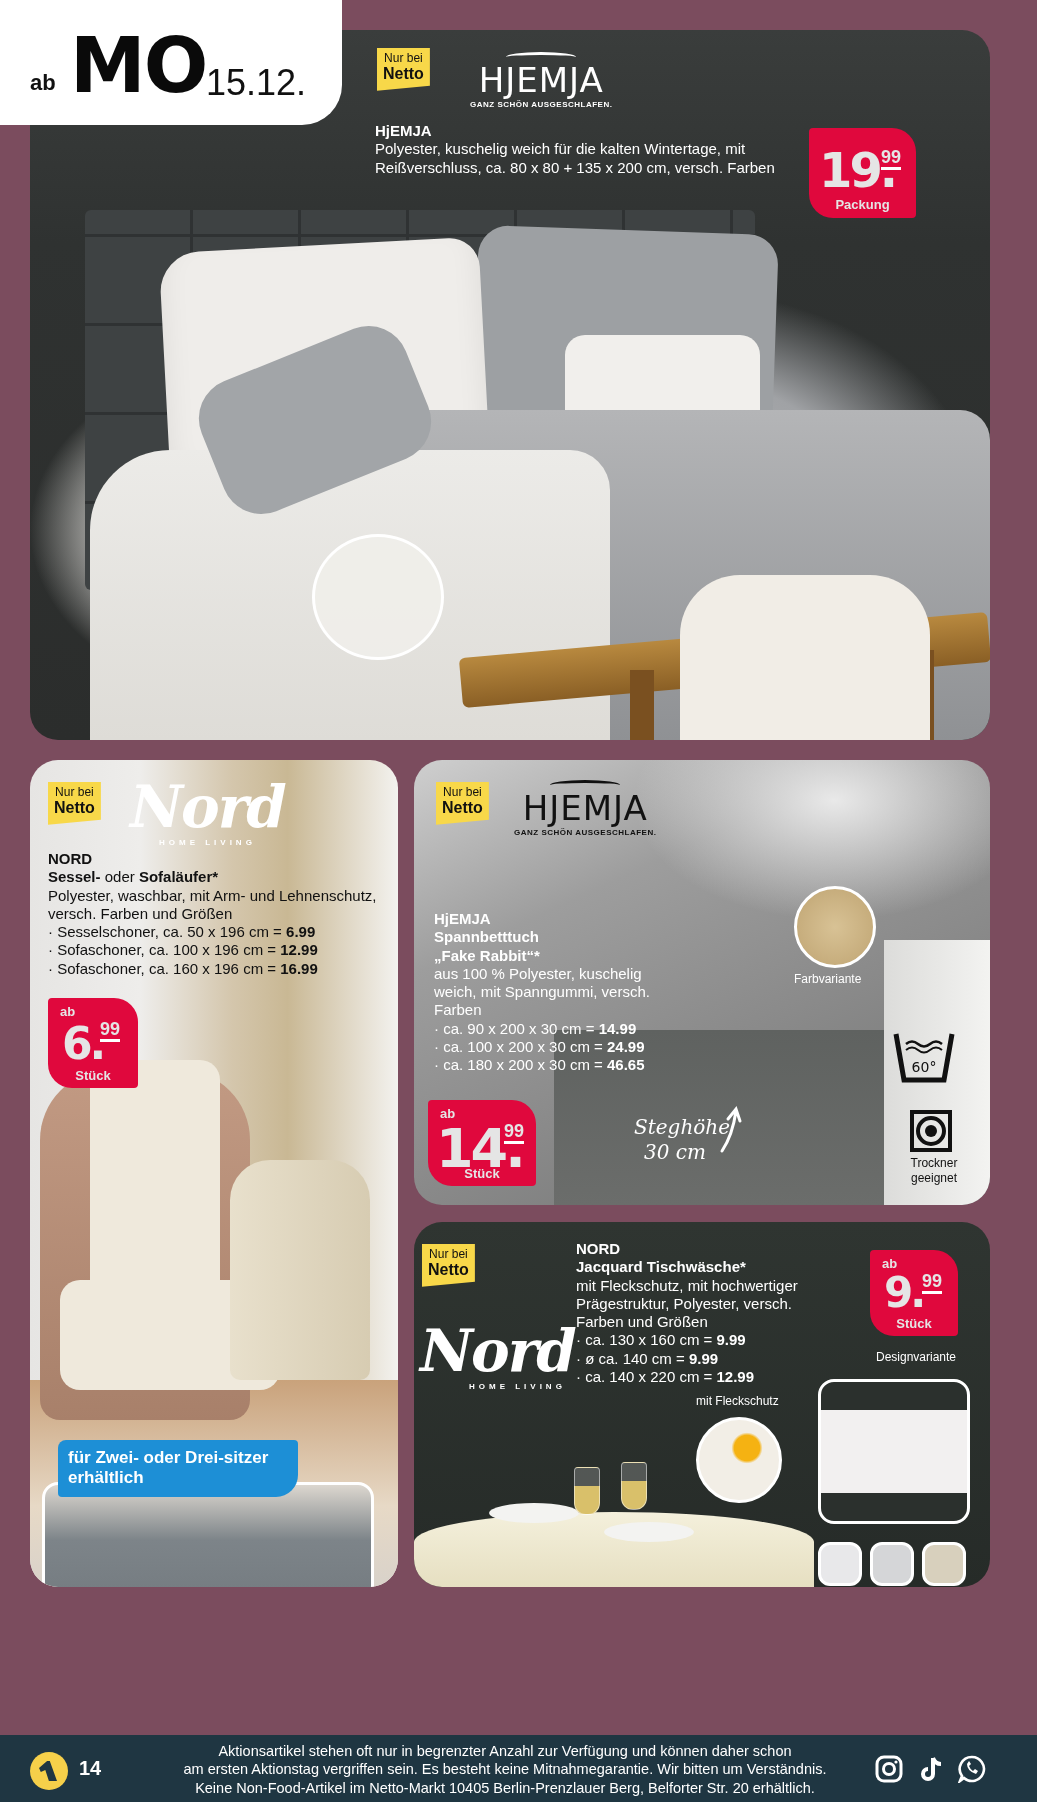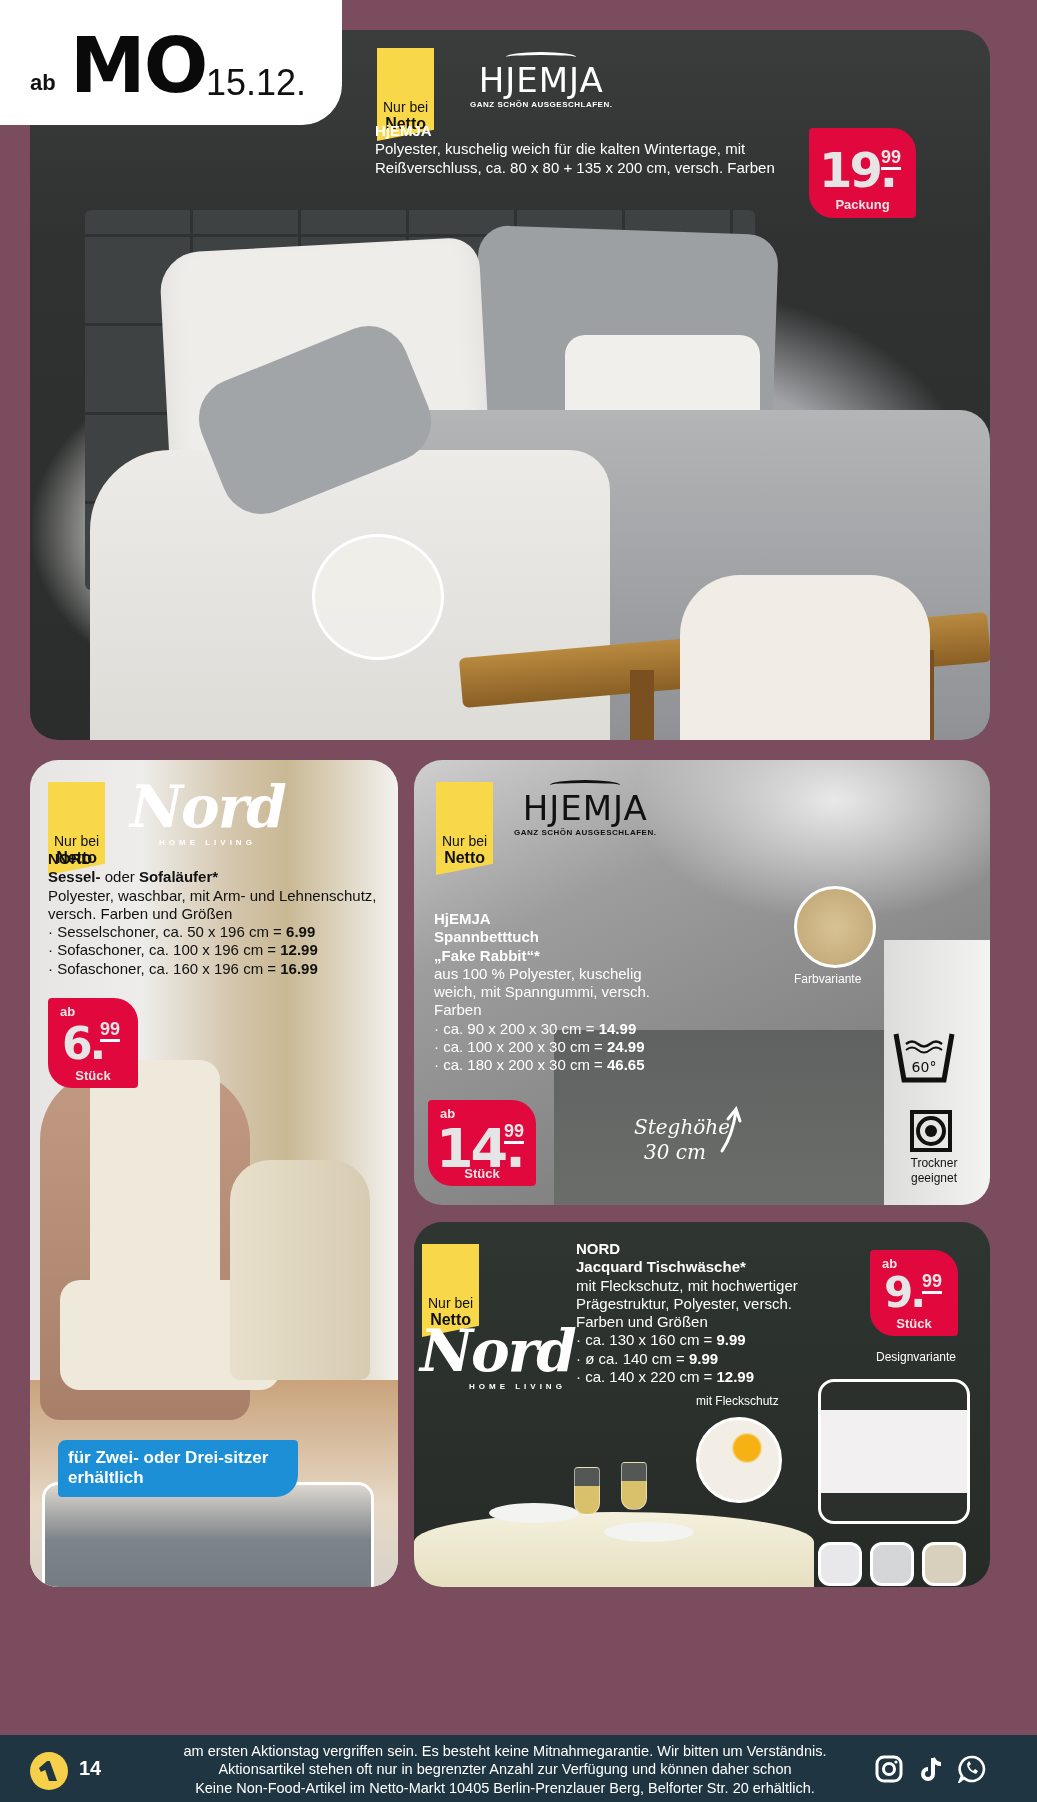--- a/index.html
+++ b/index.html
@@ -41,21 +41,21 @@
   .bench { left: 430px; top: 605px; width: 530px; height: 50px; background: linear-gradient(180deg,#b8893f,#8a5f25); transform: rotate(-5deg); border-radius: 6px;}
   .bench-leg { width: 24px; height: 90px; background:#7a5020; }
   .throw { left: 650px; top: 545px; width: 250px; height: 170px; background: #f1ede6; border-radius: 60px 60px 0 0; }
   .zoom-circle { left: 282px; top: 504px; width: 132px; height: 126px; border: 3px solid #fff; border-radius: 50%; background: rgba(240,238,234,.9); }
 
   .netto-badge {
     position: absolute; background: #f8d849; color: #111; text-align: center;
     padding: 4px 6px 8px; line-height: 1.1;
     clip-path: polygon(0 0, 100% 0, 100% 88%, 0 100%);
   }
-  .netto-badge .l1 { font-size: 14px; display: block; margin-top: 48px; }
+  .netto-badge .l1 { font-size: 12px; display: block; }
   .netto-badge .l2 { font-size: 16px; font-weight: 900; display: block; }
 
   .brand-hjemja { position: absolute; text-align: center; }
   .brand-hjemja .arc { width: 70px; height: 10px; border-top: 3px solid currentColor; border-radius: 50% 50% 0 0; margin: 0 auto -2px; }
   .brand-hjemja .name { font-size: 34px; letter-spacing: 1px; font-family: "DejaVu Sans", sans-serif; font-weight: 400; }
   .brand-hjemja .tag { font-size: 8px; font-weight: 700; letter-spacing: 0.5px; }
 
   .brand-nord { position: absolute; text-align: center; }
   .brand-nord .name { font-family: "DejaVu Serif", serif; font-style: italic; font-weight: 700; font-size: 58px; line-height: 1; letter-spacing: -2px; }
   .brand-nord .tag { font-size: 8px; font-weight: 700; letter-spacing: 4px; margin-top: 2px; }
@@ -287,22 +287,22 @@
   <div class="swatch" style="left:404px;background:#e8e8ea;"></div>
   <div class="swatch" style="left:456px;background:#d5d6d8;"></div>
   <div class="swatch" style="left:508px;background:#d8d0bd;"></div>
 
 </div>
 
 <div class="footer">
   <div class="logo"></div>
   <div class="page">14</div>
   <div class="text">
+    <div>Aktionsartikel stehen oft nur in begrenzter Anzahl zur Verfügung und können daher schon</div>
     <div>am ersten Aktionstag vergriffen sein. Es besteht keine Mitnahmegarantie. Wir bitten um Verständnis.</div>
-    <div>Aktionsartikel stehen oft nur in begrenzter Anzahl zur Verfügung und können daher schon</div>
     <div>Keine Non-Food-Artikel im Netto-Markt 10405 Berlin-Prenzlauer Berg, Belforter Str. 20 erhältlich.</div>
   </div>
   <svg class="social" style="left:875px;" viewBox="0 0 28 28">
     <rect x="2" y="2" width="24" height="24" rx="7" stroke="#fff" stroke-width="3" fill="none"></rect>
     <circle cx="14" cy="14" r="5.5" stroke="#fff" stroke-width="3" fill="none"></circle>
     <circle cx="21" cy="7" r="1.6" fill="#fff"></circle>
   </svg>
   <svg class="social" style="left:918px;" viewBox="0 0 28 28">
     <path d="M15 3 L15 19 A5 5 0 1 1 10 14" stroke="#fff" stroke-width="4" fill="none"></path>
     <path d="M15 3 Q17 9 23 9" stroke="#fff" stroke-width="4" fill="none"></path>

